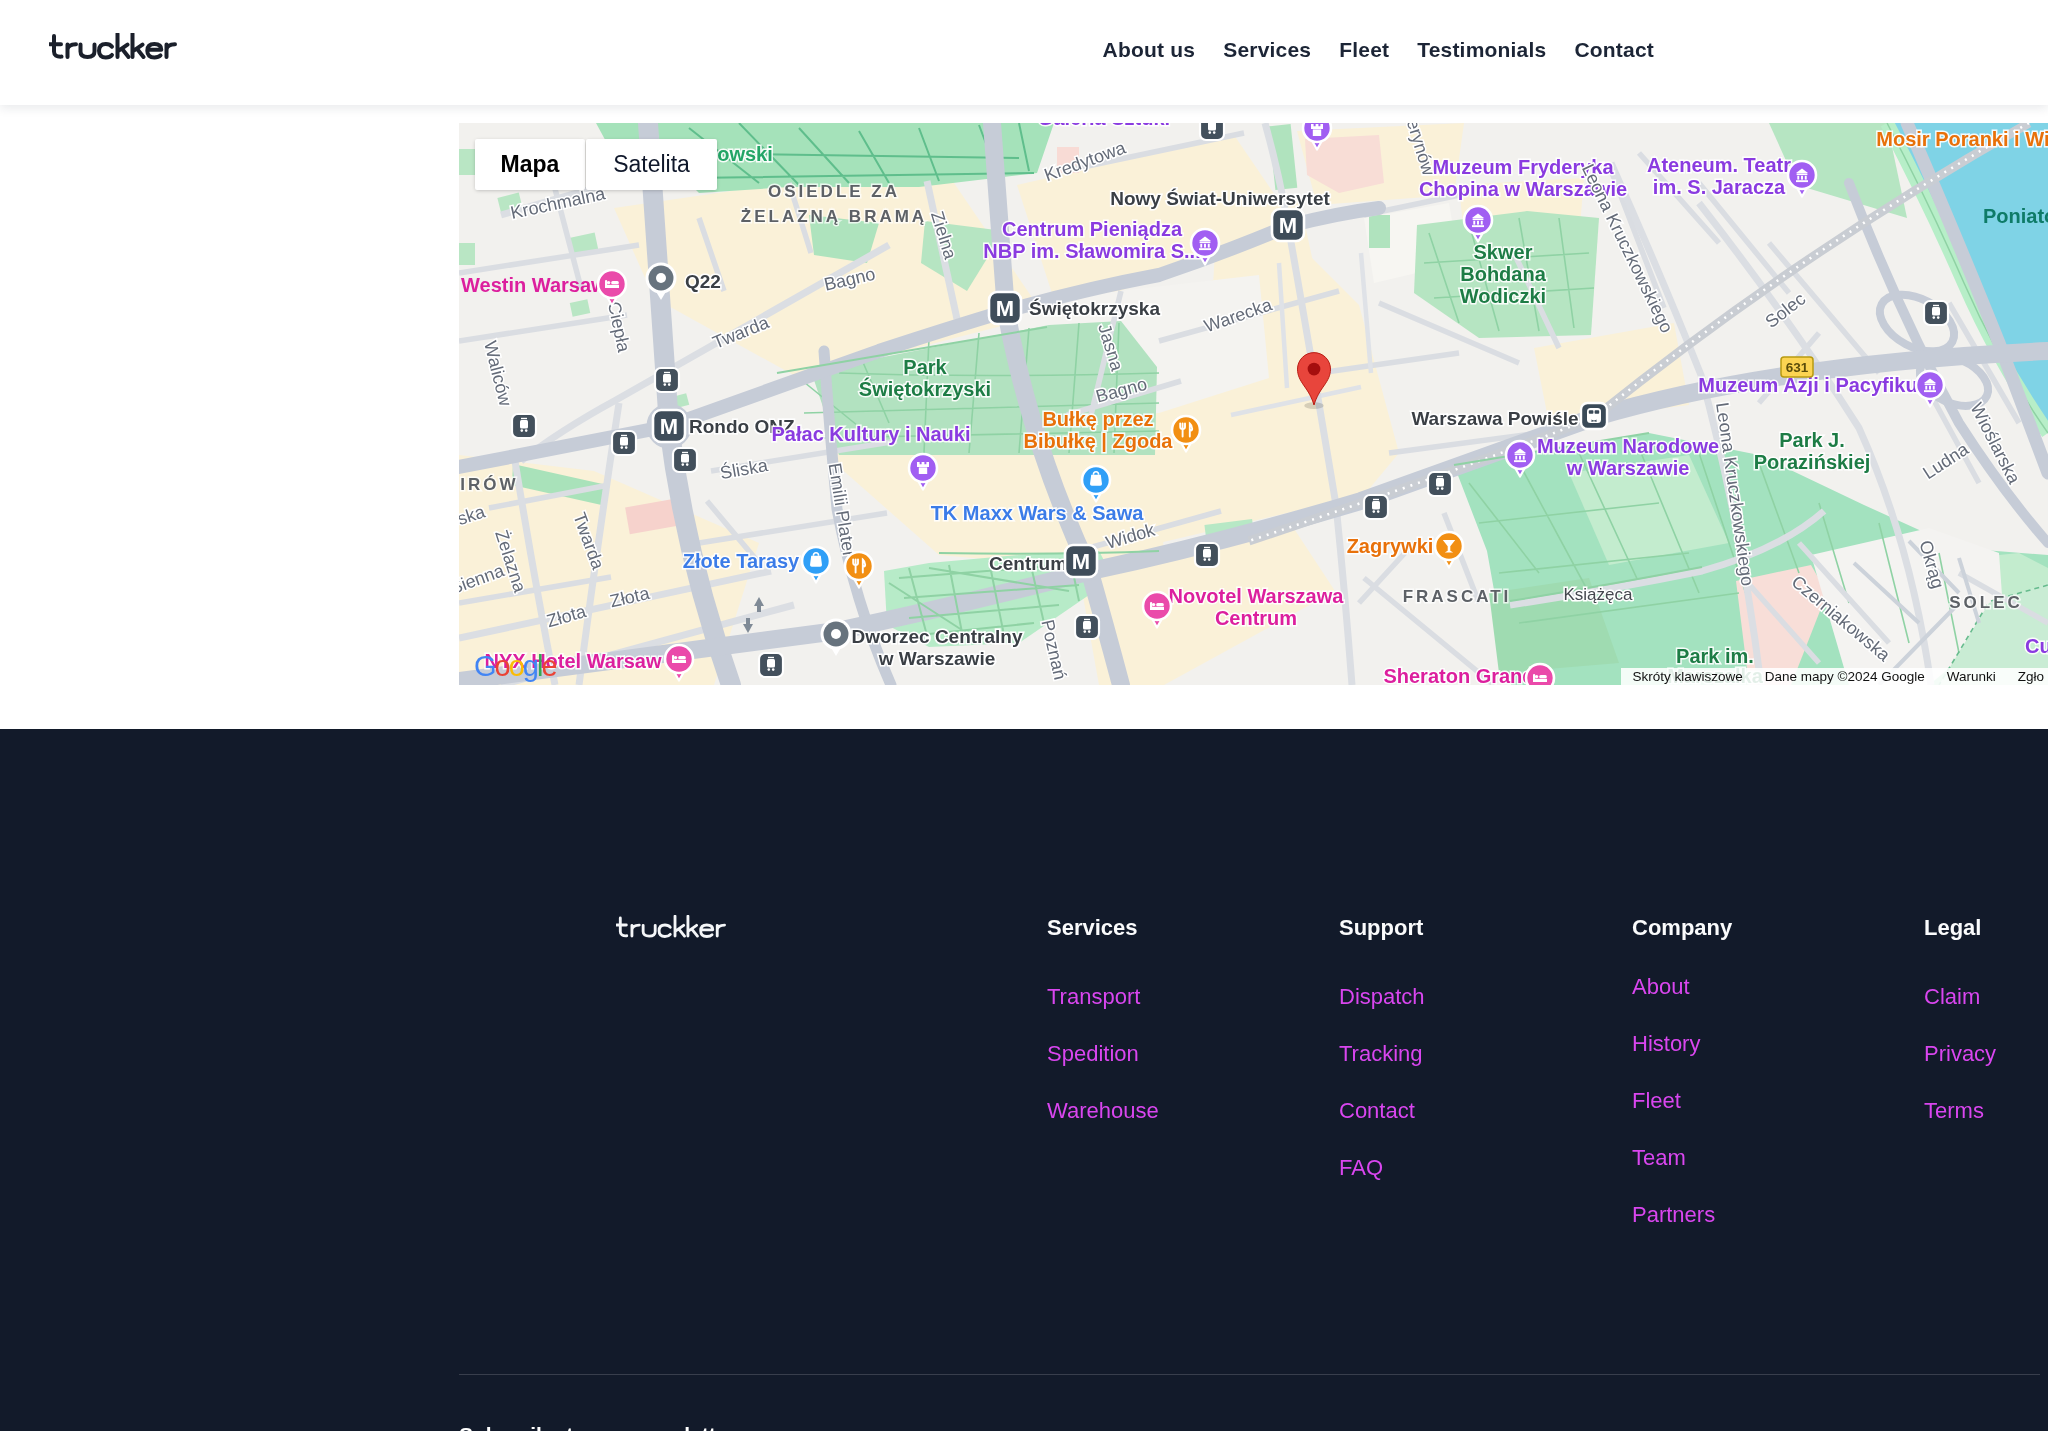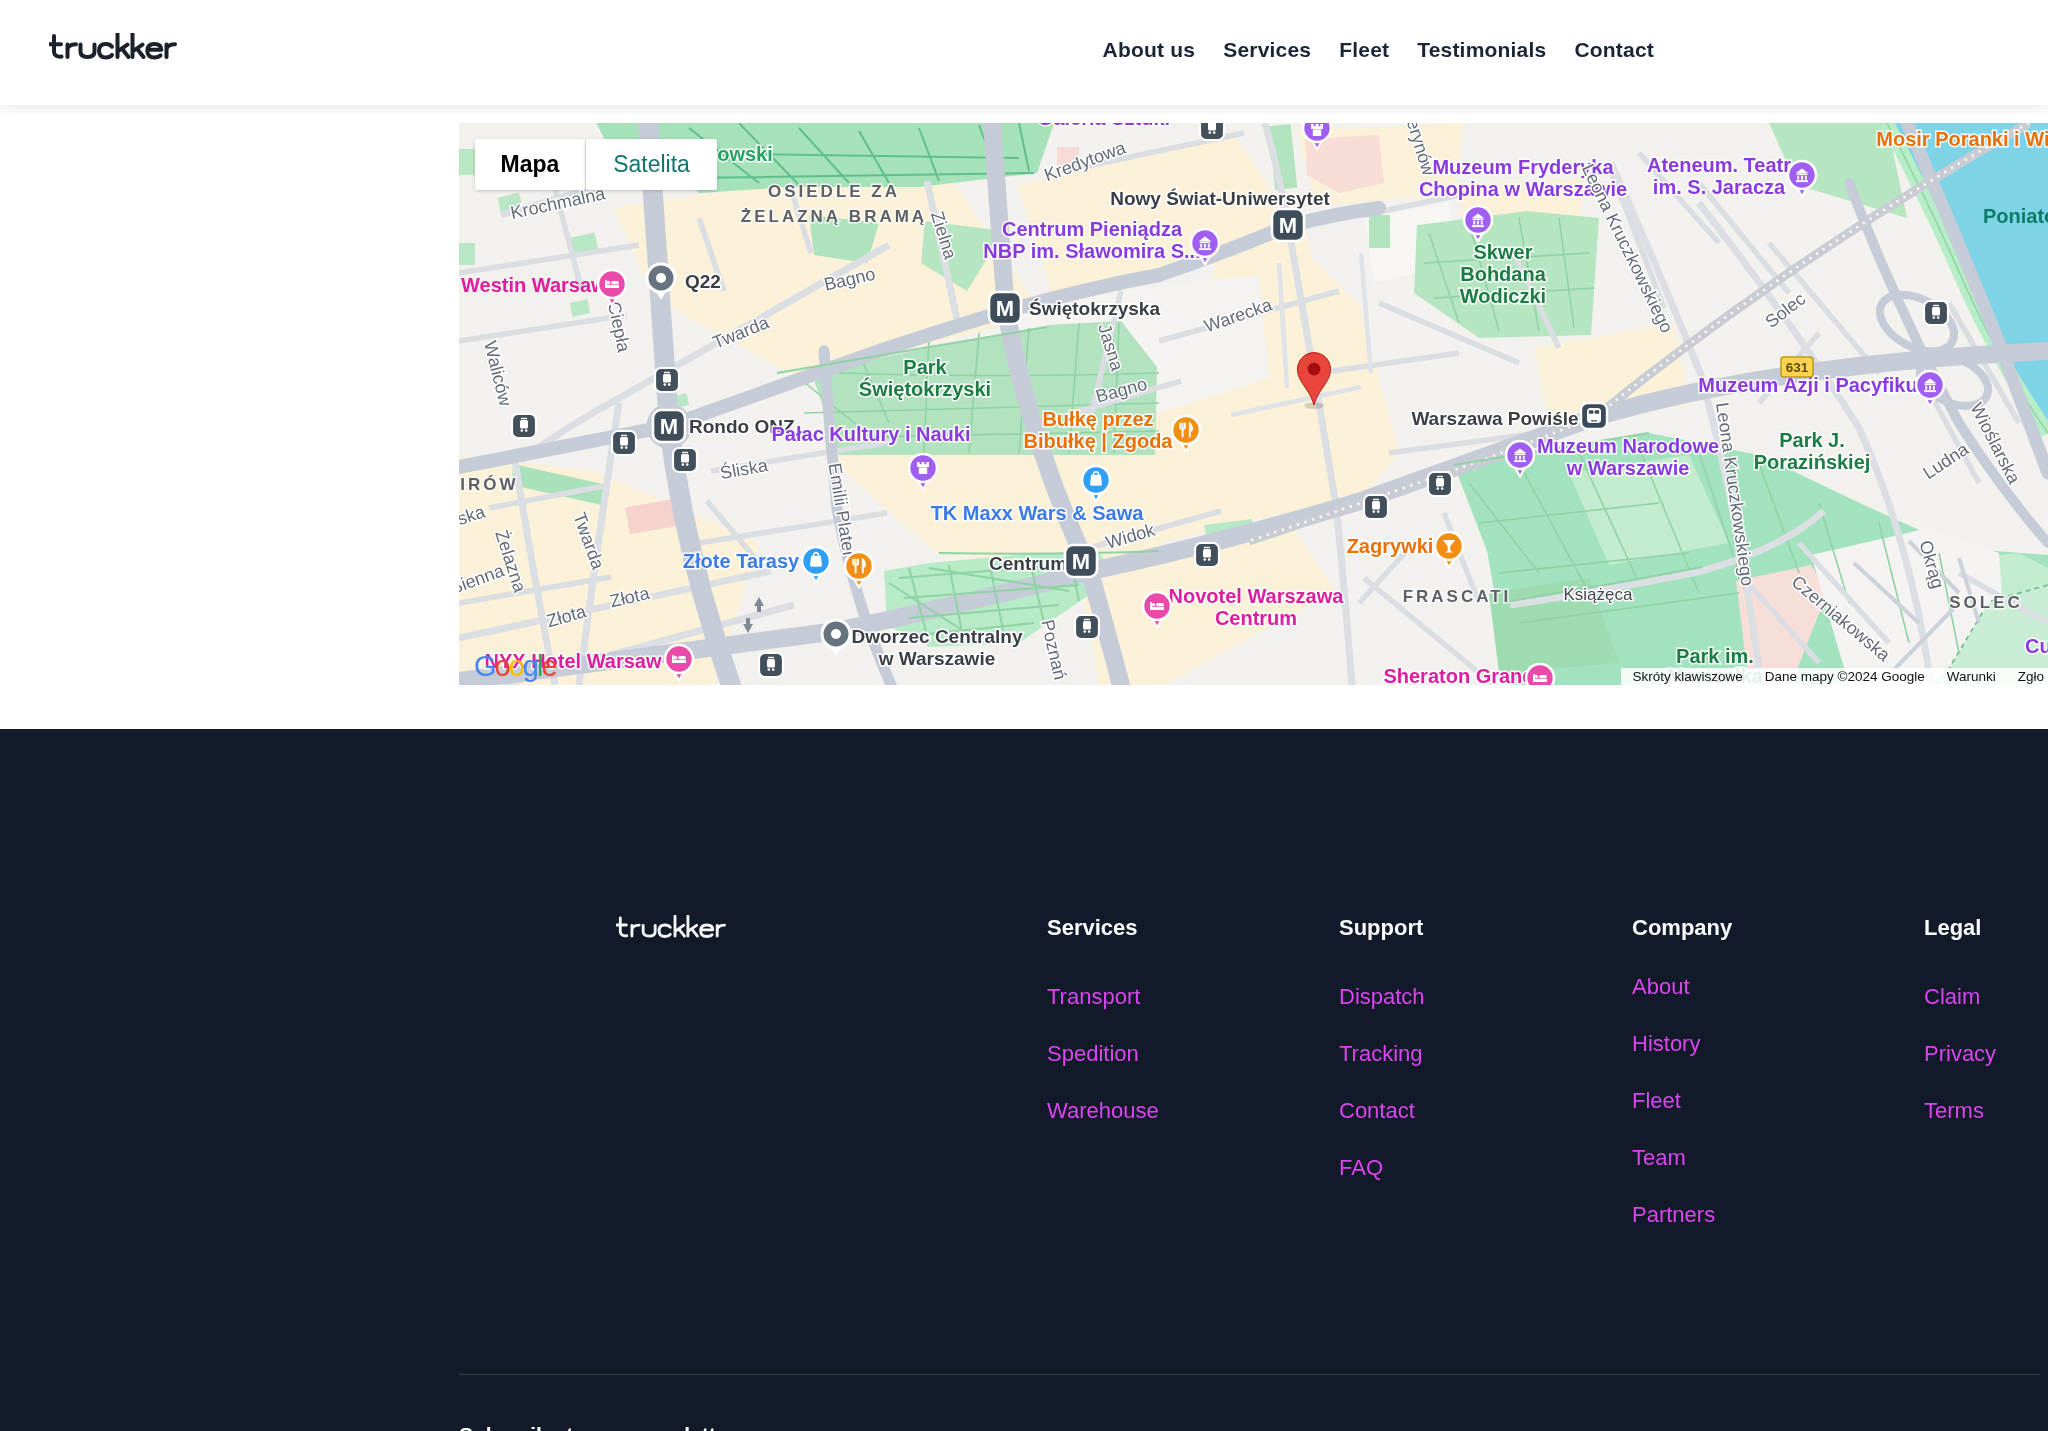--- a/index.html
+++ b/index.html
@@ -4,21 +4,21 @@
 *{margin:0;padding:0;box-sizing:border-box}
 html,body{width:2048px;height:1431px;overflow:hidden;background:#fff;font-family:"Liberation Sans",sans-serif}
 .header{position:absolute;left:0;top:0;width:2048px;height:105px;background:#fff;box-shadow:0 3px 10px rgba(25,35,55,.10);z-index:5}
 .logo{position:absolute;left:49px;top:33px}
 .nav{position:absolute;top:0;height:99px;right:394px;display:flex;align-items:center;gap:28px}
 .nav a{font-size:21px;font-weight:700;color:#1c2536;text-decoration:none;letter-spacing:0.2px}
 .map{position:absolute;left:459px;top:123px;width:1589px;height:562px;z-index:1}
 .map svg{display:block}
 .mapctl{position:absolute;left:16px;top:16px;z-index:3;display:flex}
 .mbtn{border-radius:2px;height:51px;background:#fff;box-shadow:0 1px 4px -1px rgba(0,0,0,.3);display:flex;align-items:center;justify-content:center;font-size:23px;color:#000;font-weight:700;width:110px}
-.mbtn2{border-radius:2px;height:51px;background:#fff;box-shadow:0 1px 4px -1px rgba(0,0,0,.3);display:flex;align-items:center;justify-content:center;font-size:23px;color:#0f766e;width:131px;margin-left:1px}
+.mbtn2{border-radius:2px;height:51px;background:#fff;box-shadow:0 1px 4px -1px rgba(0,0,0,.3);display:flex;align-items:center;justify-content:center;font-size:23px;color:#0f172a;width:131px;margin-left:1px}
 .attrib{position:absolute;right:0;bottom:0;height:17px;background:rgba(255,255,255,.88);z-index:3;display:flex;align-items:center;font-size:13.5px;color:#111;white-space:nowrap}
 .attrib span{padding:0 11px}
 .glogo{position:absolute;left:15px;bottom:2px;z-index:3;font-size:29px;font-weight:500;letter-spacing:-2px}
 .footer{position:absolute;left:0;top:729px;width:2048px;height:702px;background:#121A2A}
 .flogo{position:absolute;left:616px;top:186px}
 .fcol{position:absolute;top:186px;width:260px}
 .fcol h4{font-size:22px;font-weight:700;color:#fafbfc;margin-bottom:0}
 .fcol a{display:block;font-size:22px;color:#d946ef;text-decoration:none}
 .fdiv{position:absolute;left:459px;top:645px;width:1581px;height:1px;background:rgba(255,255,255,.16)}
 .fsub{position:absolute;left:459px;top:694px;font-size:21px;font-weight:700;color:#fff}

